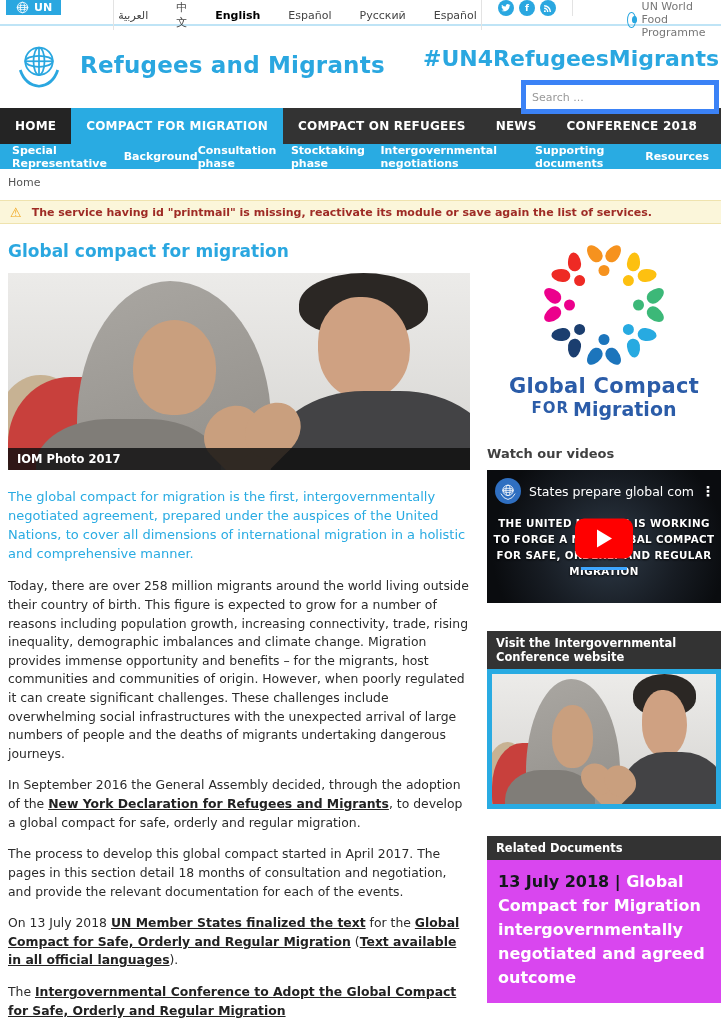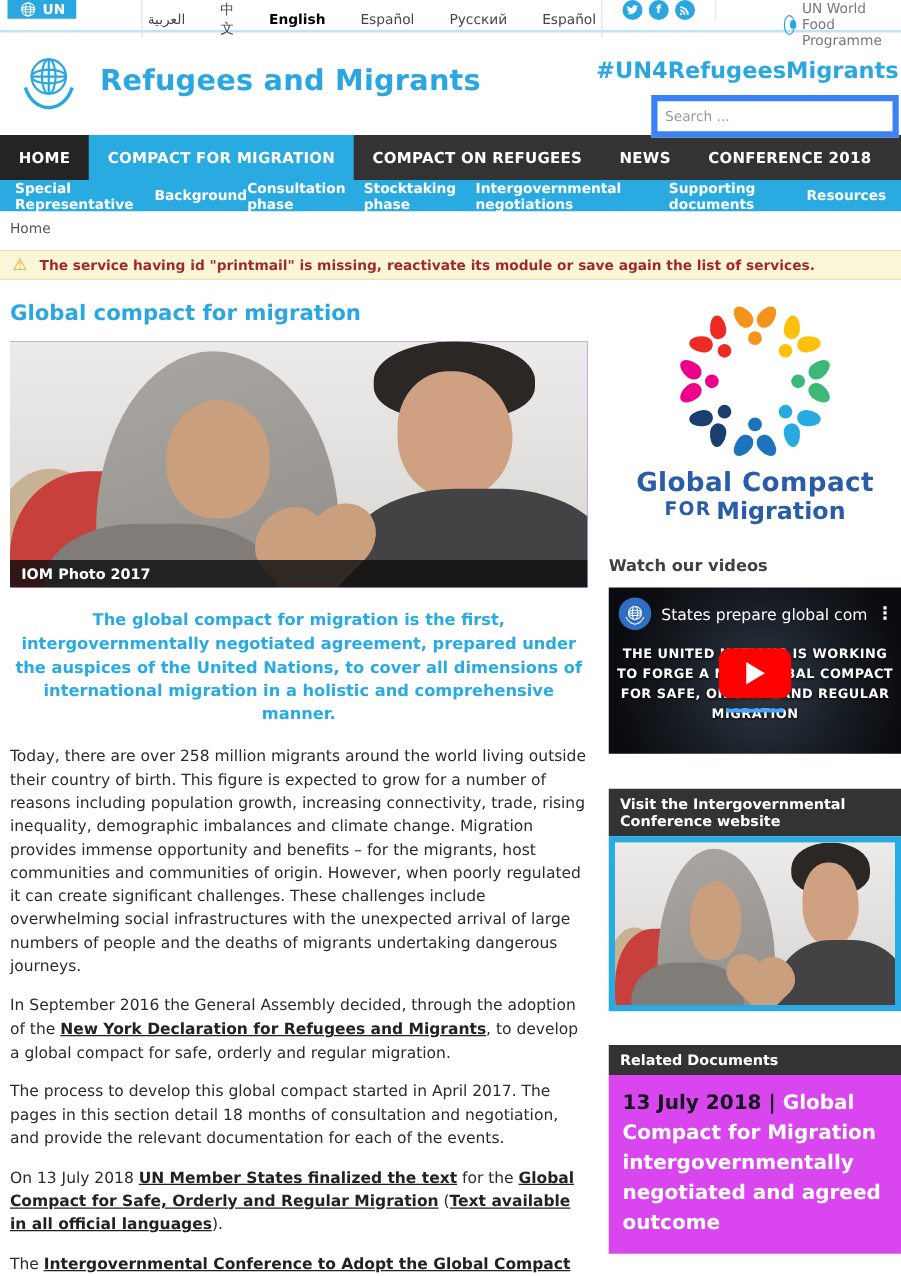--- a/index.html
+++ b/index.html
@@ -18,21 +18,21 @@
   .soc-circle { width:16px; height:16px; border-radius:50%; background:#2aa7e0; display:flex; align-items:center; justify-content:center; color:#fff; font-size:9px; font-weight:bold; cursor:pointer; }
   .wfp { display:flex; align-items:center; gap:6px; padding:0 14px; margin-left:40px; font-size:11px; color:#777; }
   .wfp-circle { width:16px; height:16px; border-radius:50%; border:1.5px solid #2aa7e0; position:relative; }
   .wfp-circle::after { content:""; position:absolute; left:4px; top:3px; width:5px; height:7px; background:#2aa7e0; border-radius:50% 50% 40% 40%; }
   .partners { margin-left:auto; background:#1a1a1a; color:#fff; font-size:10px; font-weight:bold; letter-spacing:.4px; display:flex; align-items:center; justify-content:center; width:96px; clip-path:polygon(14% 0,100% 0,100% 100%,14% 100%,0 50%); cursor:pointer; }
   
   .header { height:82px; display:flex; padding:12px 2px 0 14px; }
   .emblem { width:50px; height:50px; margin-top:2px; }
   .site-title { font-size:23px; color:#2aa7e0; font-weight:bold; margin:14px 0 0 16px; letter-spacing:.2px; }
   .header-right { margin-left:auto; display:flex; flex-direction:column; align-items:flex-end; }
-  .hashtag-main { color:#2aa7e0; font-size:18px; font-weight:bold; margin-top:8px; }
+  .hashtag-main { color:#2aa7e0; font-size:22px; font-weight:bold; margin-top:8px; }
   .search-box { margin-top:9px; width:198px; height:21px; border:5px solid #3b82f6; font-size:11px; padding:12px 6px; color:#333; font-family:inherit; }
   .search-box::placeholder { color:#999; }
   
   .nav-main { background:#333; height:36px; display:flex; }
   .nav-main a { color:#fff; font-size:12px; font-weight:bold; line-height:36px; padding:0 15px; text-decoration:none; letter-spacing:.2px; cursor:pointer; }
   .nav-main a.home { background:#242424; }
   .nav-main a.active { background:#29abe2; }
   .nav-sub { background:#29abe2; height:25px; display:flex; justify-content:space-between; align-items:center; padding:0 12px; }
   .nav-sub a { color:#fff; font-size:11px; font-weight:bold; text-decoration:none; cursor:pointer; }
   .crumb { font-size:11px; color:#555; padding:7px 0 6px 8px; }
@@ -55,21 +55,21 @@
   .ps-body-l { position:absolute; left:6%; bottom:-32%; width:40%; height:58%; background:#807d78; border-radius:40%; }
   .ps-hair-r { position:absolute; right:9%; top:0%; width:28%; height:32%; background:#2b2724; border-radius:50% 50% 42% 42%; }
   .ps-face-r { position:absolute; right:13%; top:12%; width:20%; height:52%; background:#cfa182; border-radius:46% 54% 50% 50%; }
   .ps-jacket-dark { position:absolute; right:-5%; bottom:-38%; width:48%; height:78%; background:#434345; border-radius:42%; }
   .ps-heart { position:absolute; left:46%; bottom:-4%; width:13%; height:26%; background:#c99f7e; transform:rotate(-45deg); }
   .ps-heart::before, .ps-heart::after { content:""; position:absolute; background:#c99f7e; border-radius:50%; width:100%; height:100%; }
   .ps-heart::before { top:-52%; left:0; }
   .ps-heart::after { left:52%; top:0; }
   .photo-caption { position:absolute; left:0; right:0; bottom:0; height:22px; background:rgba(15,15,15,.82); color:#fff; font-size:11.5px; font-weight:bold; display:flex; align-items:center; padding-left:9px; z-index:5; }
   
-  .lead { color:#29abe2; font-size:13px; font-weight:bold; line-height:1.45; margin:18px 0 14px;text-align:center; }
+  .lead { color:#29abe2; font-size:13px; font-weight:normal; line-height:1.45; margin:18px 0 14px; }
   .para { font-size:12.4px; line-height:1.5; color:#2b2b2b; margin-bottom:13px; }
   .para a { color:#222; font-weight:bold; text-decoration:underline; cursor:pointer; }
   
   .gcm-logo-wrap { text-align:center; margin-top:6px; }
   .gcm-circle { position:relative; width:122px; height:122px; margin:0 auto; }
   .gcm-spoke { position:absolute; left:50%; top:50%; width:0; height:0; }
   .gcm-p { position:absolute; left:-17px; top:-17px; width:34px; height:32px; }
   .gcm-p .head { position:absolute; bottom:0; left:50%; transform:translateX(-50%); width:11px; height:11px; border-radius:50%; background:currentColor; }
   .gcm-p::before, .gcm-p::after { content:""; position:absolute; top:0; width:13px; height:19px; background:currentColor; border-radius:50% 50% 50% 50%/62% 62% 38% 38%; }
   .gcm-p::before { left:1px; transform:rotate(-38deg); }

